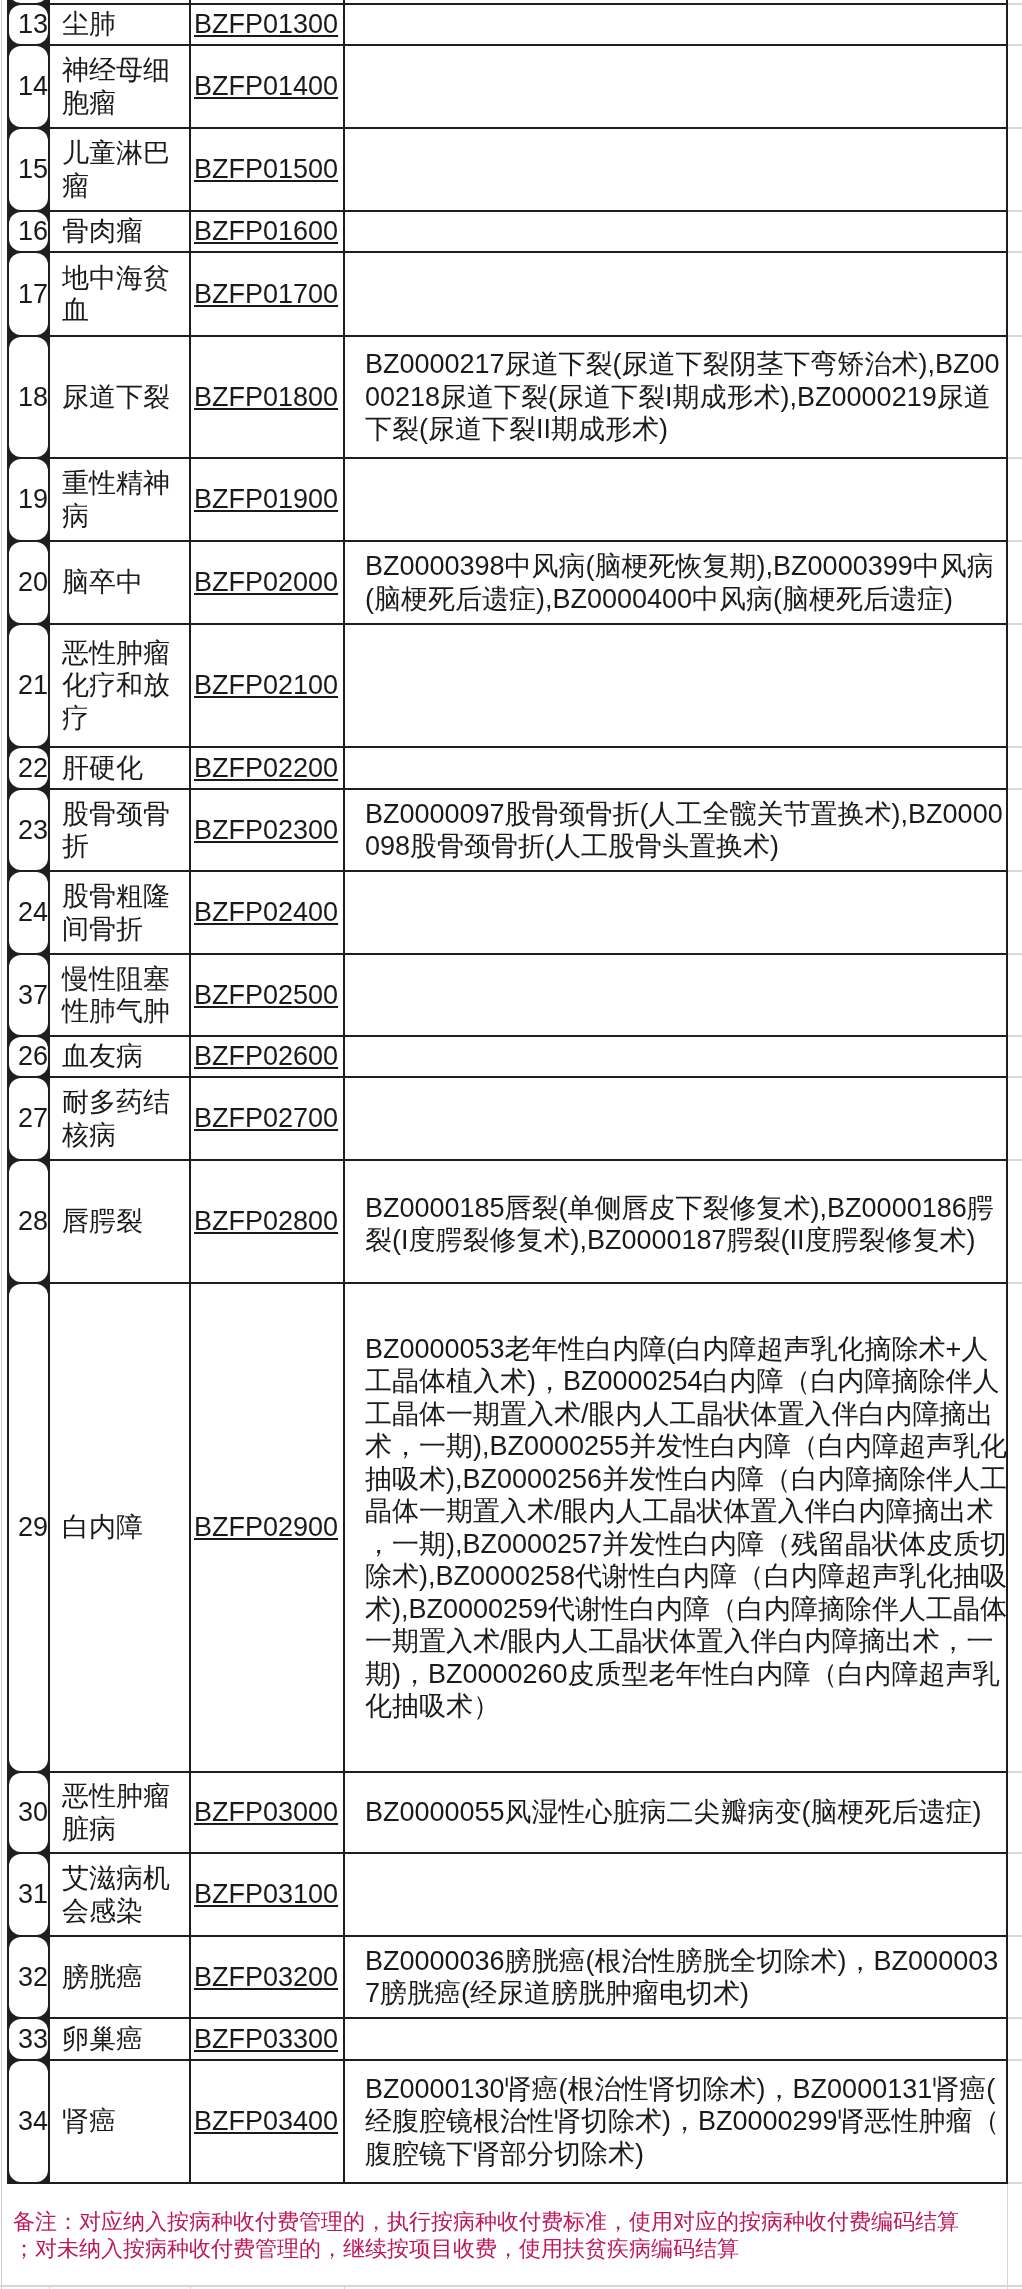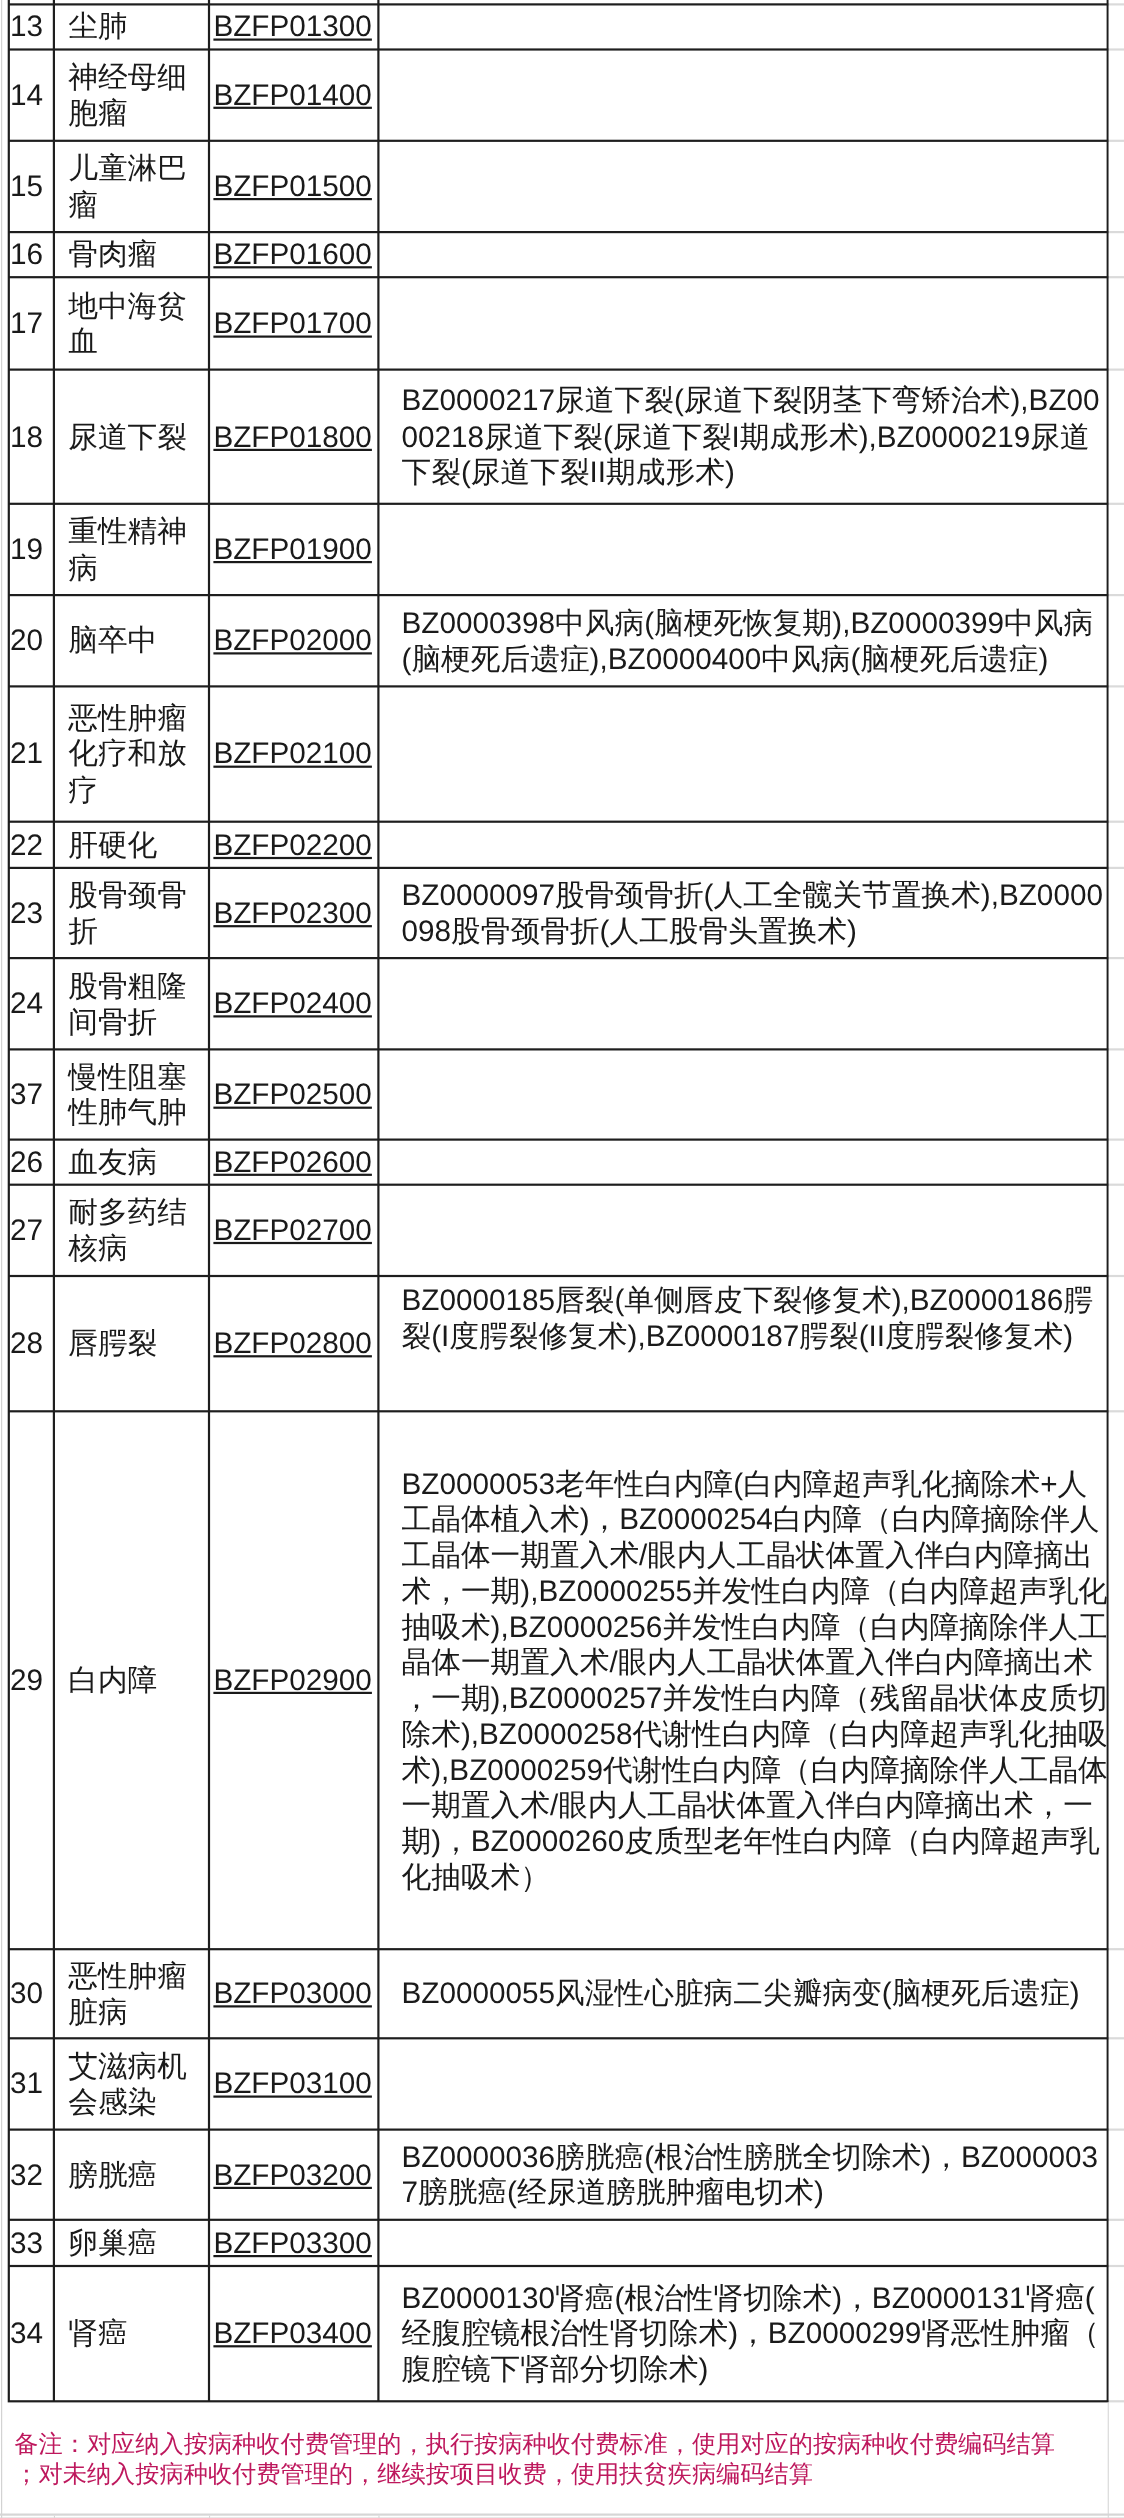--- a/index.html
+++ b/index.html
@@ -22,25 +22,25 @@
       background: #1e1e1e;
     }
     .row { display: contents; }
     .cell {
       background: #ffffff;
       display: flex; align-items: center;
       overflow: hidden;
       font-size: 27px; line-height: 32.5px;
     }
     .cell > span { white-space: pre; }
-    .c-no { justify-content: flex-start; }
+    .c-no { justify-content: flex-end; border-radius: 12px; }
     .c-name { padding-left: 12px; }
     .c-code { padding-left: 3px; text-decoration: underline; }
     .c-proc { padding-left: 20px; }
-    .c-proc.top { align-items: flex-start; padding-top: 5px; }
+    .c-proc.top { align-items: center; padding-top: 5px; }
 
     .right-ext {
       position: absolute; left: 1008px; top: -20px; width: 14px;
       display: grid;
       grid-template-columns: 14px;
       grid-template-rows: 23px 39px 81px 81px 39px 82px 120px 81px 81px 121px 40px 80px 81px 80px 39px 81px 121px 487px 79px 81px 80px 40px 121px;
       row-gap: 2px;
       padding-bottom: 2px;
       background: #dadada;
     }

